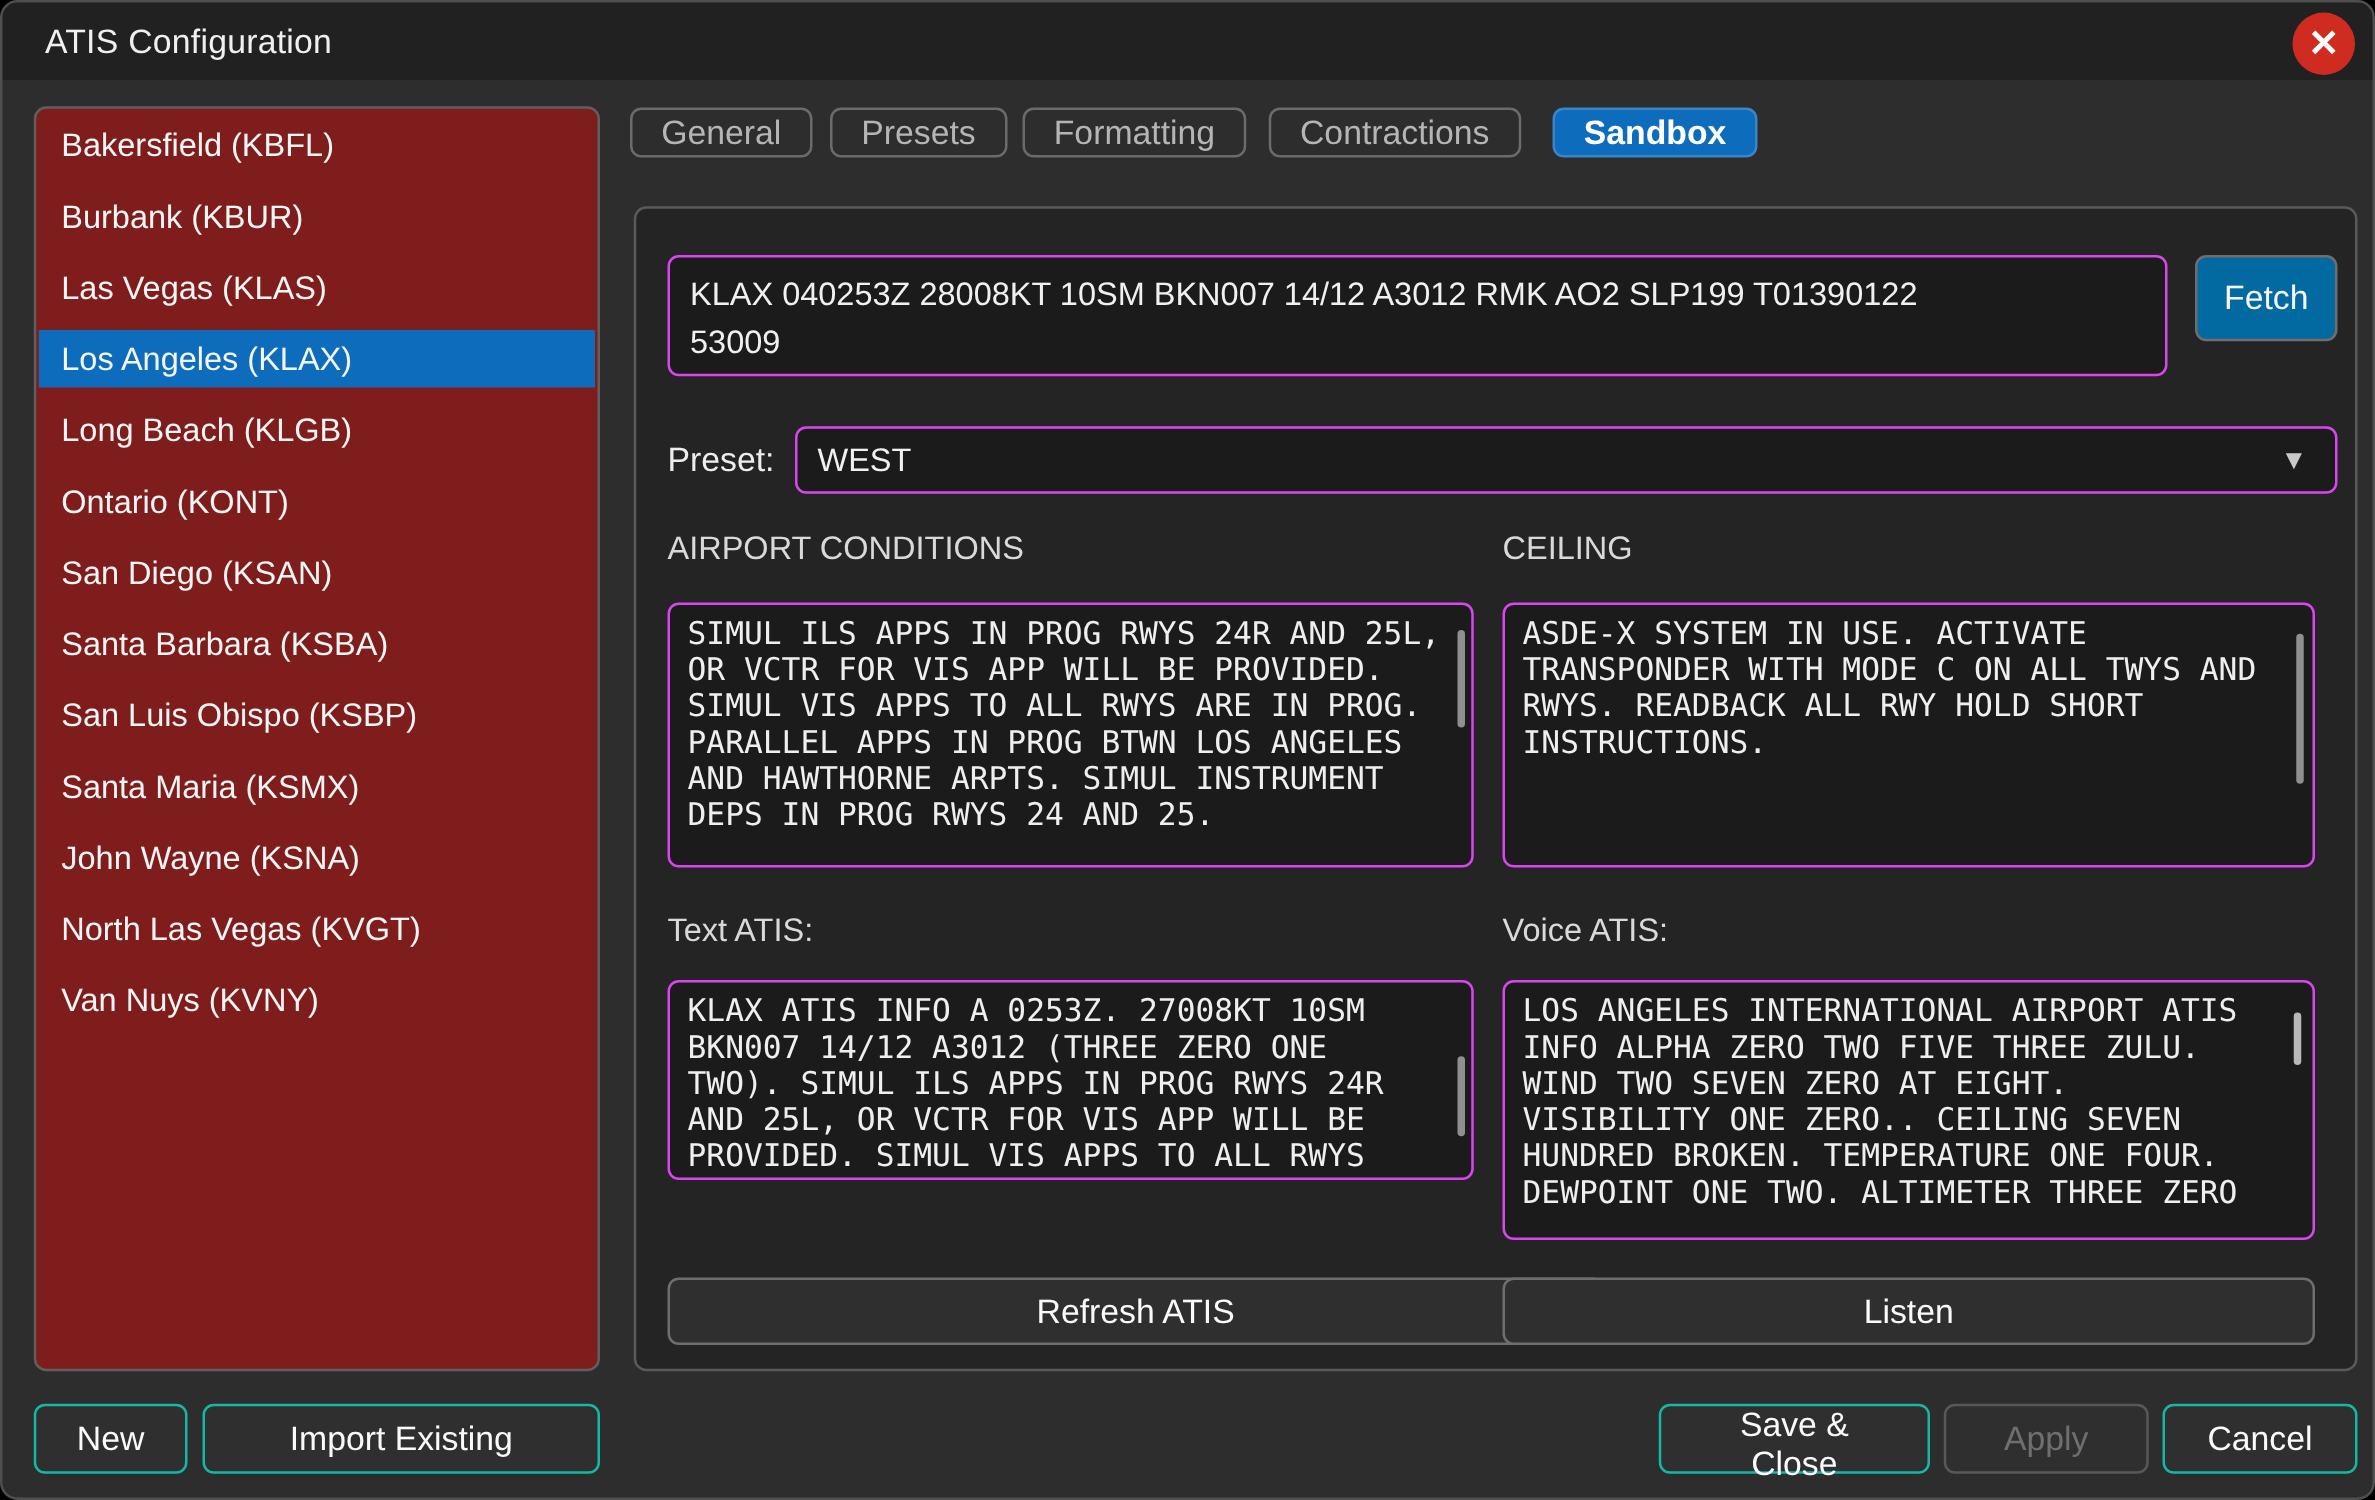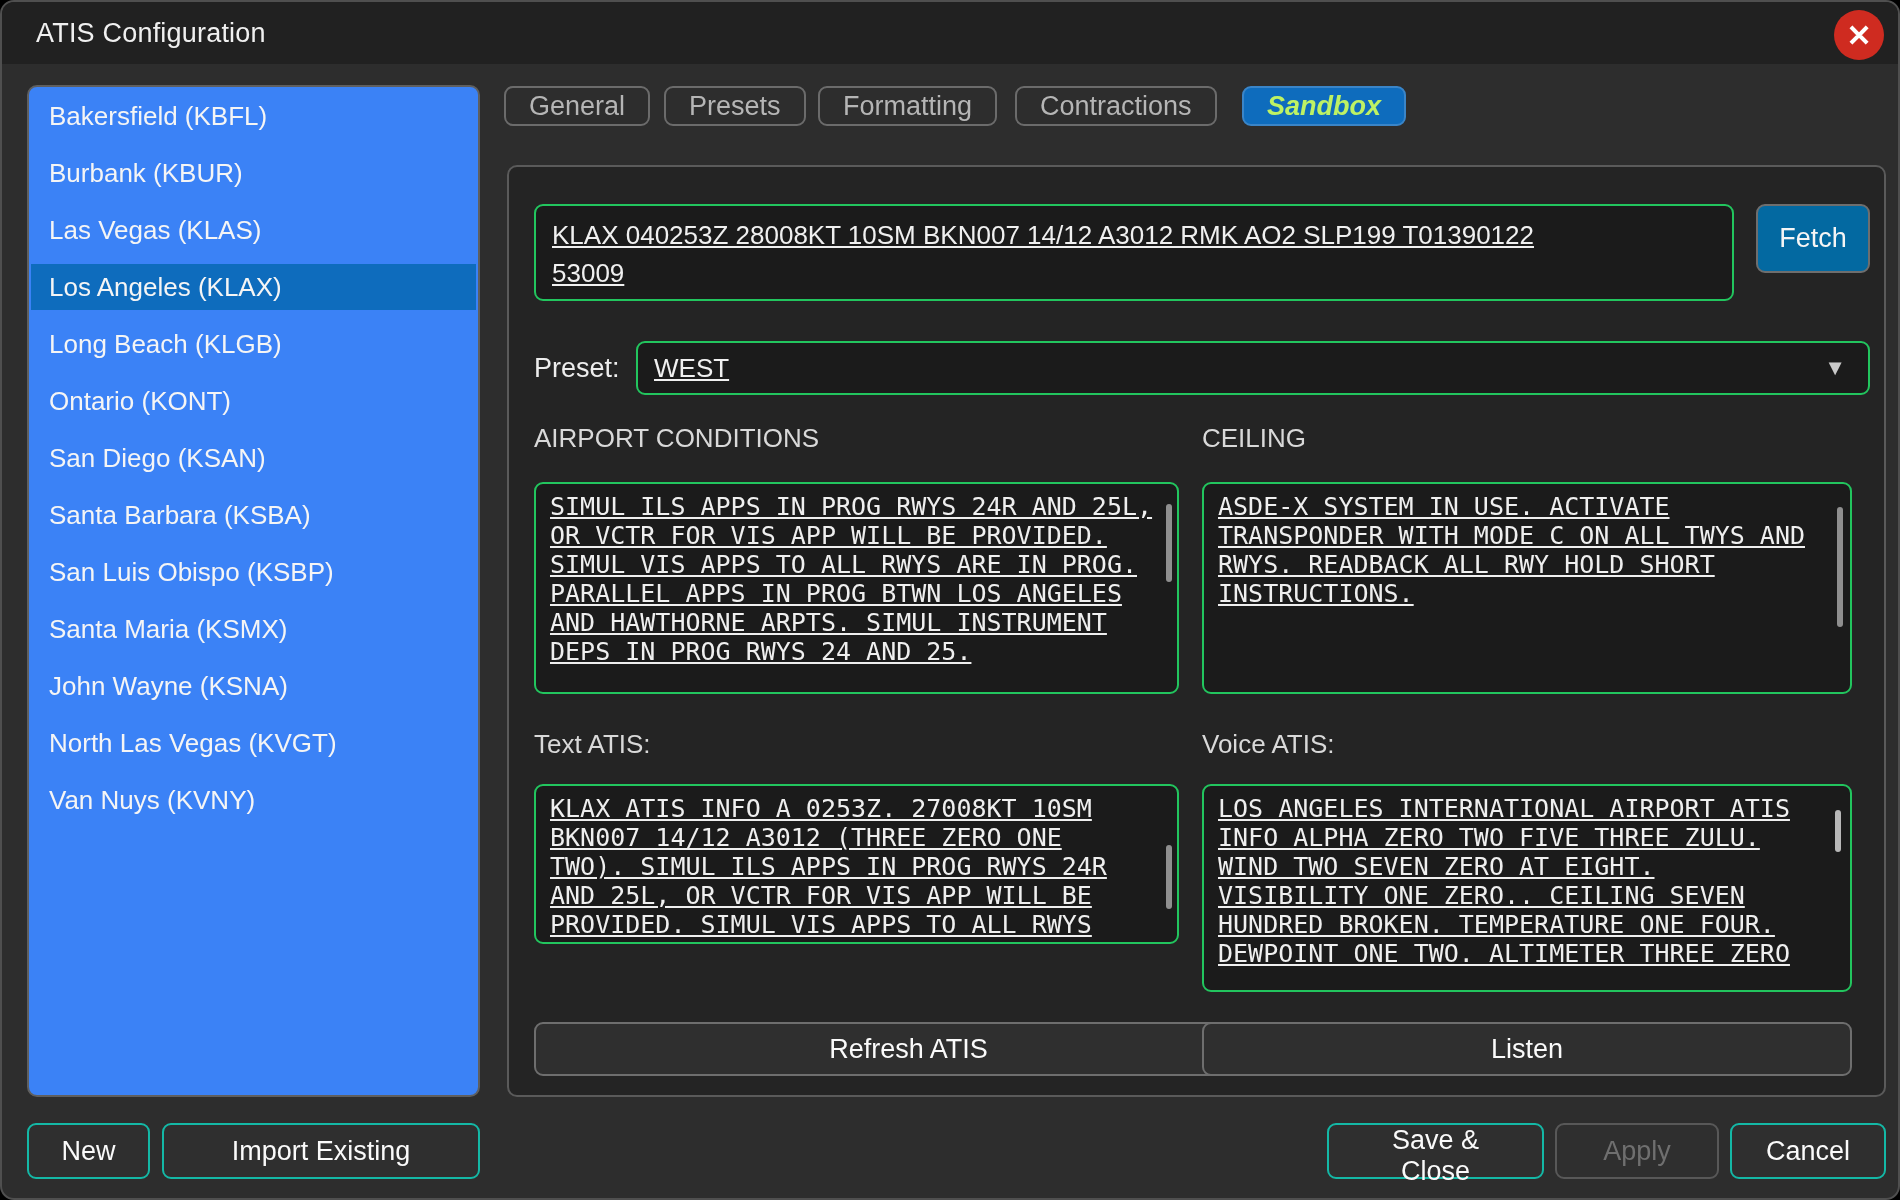--- a/index.html
+++ b/index.html
@@ -6,33 +6,33 @@
   *{box-sizing:border-box;font-family:"Liberation Sans",sans-serif;}
   .window{position:absolute;left:0;top:0;width:1900px;height:1200px;background:#2d2d2d;
           border:2px solid #4f4f4f;border-radius:14px;overflow:hidden;padding-left:44px;}
   
   .titlebar{position:absolute;left:0;top:0;width:100%;height:62px;background:#212121;}
   .title{position:absolute;left:34px;top:0;line-height:62px;font-size:27px;color:#f0f0f0;letter-spacing:.2px;}
   .close{position:absolute;right:14px;top:8px;width:50px;height:50px;border-radius:50%;
          background:#cf2b20;border:none;color:#fff;font-size:30px;font-weight:700;
          display:flex;align-items:center;justify-content:center;cursor:pointer;padding:0;}
   
-  .sidebar{position:absolute;left:25px;top:83px;width:453px;height:1012px;background:#3b82f6;
+  .sidebar{position:absolute;left:25px;top:83px;width:453px;height:1012px;background:#7f1d1d;
            border:2px solid #5f5f5f;border-radius:10px;padding:6px 2px;overflow:hidden;}
   .airport-item{height:46px;margin-bottom:11px;line-height:46px;padding-left:18px;
                 font-size:26px;color:#f5f5f5;white-space:nowrap;cursor:default;}
   .airport-item.selected{background:#0e6cbd;}
   
   .tab{position:absolute;top:84px;height:40px;background:transparent;border:2px solid #6b6b6b;
        border-radius:9px;color:#b5b5b5;font-size:27px;padding:0 23px;cursor:pointer;}
-  .tab.active{background:#0e6cbd;border-color:#3a85c8;color:#bef264;font-weight:700;font-style:italic;}
+  .tab.active{background:#0e6cbd;border-color:#3a85c8;color:#ffffff;font-weight:700;}
   
   .panel{position:absolute;left:505px;top:163px;width:1379px;height:932px;background:#242424;
          border:2px solid #5a5a5a;border-radius:10px;}
-  .field{background:#1b1b1b;border:2px solid #22c55e;border-radius:9px;color:#f0f0f0;text-decoration:underline;}
+  .field{background:#1b1b1b;border:2px solid #d946ef;border-radius:9px;color:#f0f0f0;}
   .metar{position:absolute;left:25px;top:37px;width:1200px;height:97px;padding:10px 16px;
          font-size:26px;line-height:38px;white-space:pre-wrap;overflow:hidden;}
   .fetch{position:absolute;left:1247px;top:37px;width:114px;height:69px;background:#0369a1;
          border:2px solid #6e6e6e;border-radius:9px;color:#f5f5f5;font-size:27px;cursor:pointer;}
   .preset-label{position:absolute;left:25px;top:174px;height:54px;line-height:54px;font-size:27px;color:#ededed;}
   .preset{position:absolute;left:127px;top:174px;width:1234px;height:54px;line-height:50px;
           padding-left:16px;font-size:26px;cursor:pointer;}
   .preset .arrow{position:absolute;right:22px;top:0;line-height:50px;font-size:22px;color:#c9c9c9;}
   .seclabel{position:absolute;font-size:26px;color:#d9d9d9;white-space:nowrap;}
   .mono-box{position:absolute;padding:8px 14px;font-family:"DejaVu Sans Mono",monospace;

